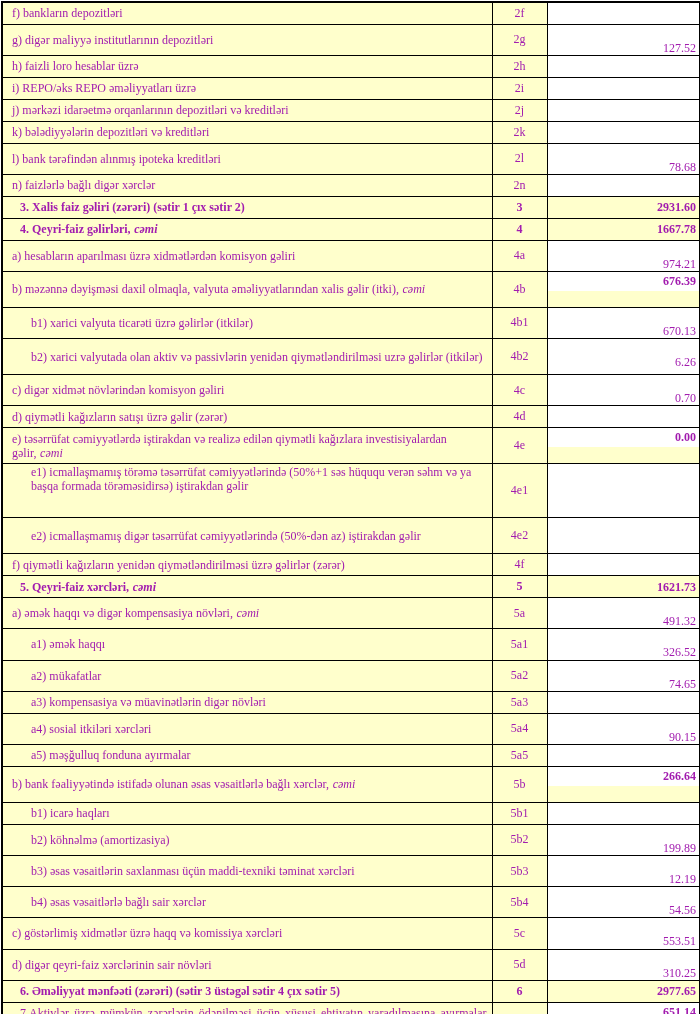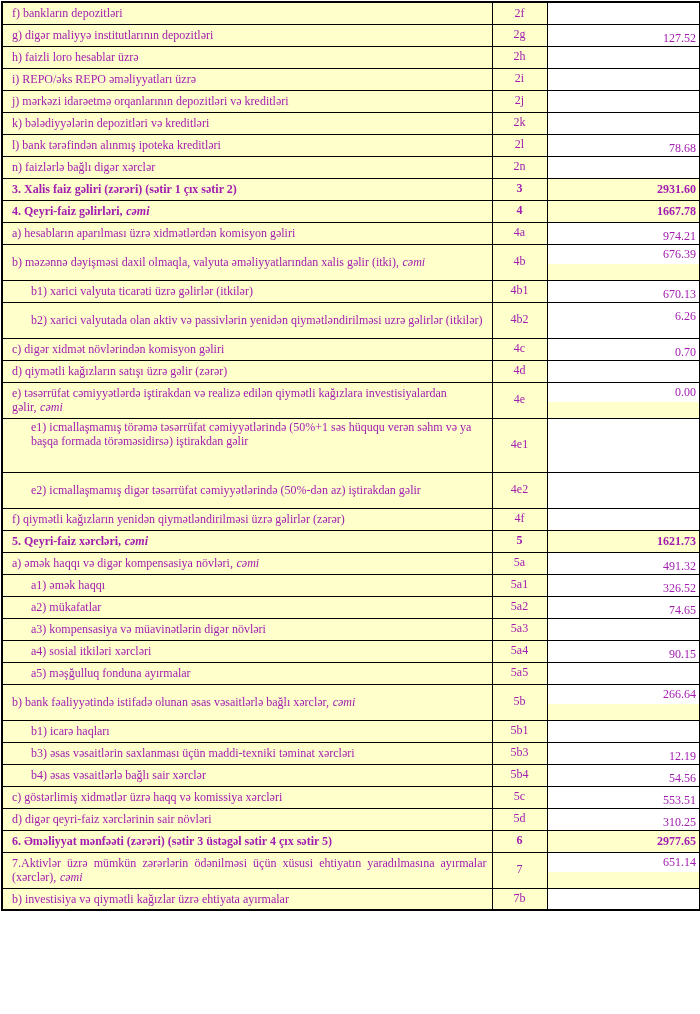--- a/index.html
+++ b/index.html
@@ -14,35 +14,35 @@
     font-size: 12px;
     color: #a21caf;
   }
   td { border: 1px solid #000; padding: 0; overflow: hidden; }
   .lbl {
     background: #FFFFCC;
     vertical-align: middle;
     line-height: 1.18;
     padding-top: 1px; padding-bottom: 1px; padding-right: 5px;
   }
-  .ind0 { padding-left: 9px; }
+  .ind0 { padding-left: 17px; }
   .ind1 { padding-left: 9px; }
   .ind2 { padding-left: 28px; }
   .vtop { vertical-align: top; }
   .justify { text-align: justify; }
   .code {
     background: #FFFFCC;
     text-align: center;
     vertical-align: middle;
     line-height: 1.1;
   }
   .val { text-align: right; padding-right: 3px; line-height: 1.18; }
-  .val.white { background: #ffffff; vertical-align: top; padding-top: 6px; }
+  .val.white { background: #ffffff; vertical-align: top; padding-top: 16px; }
   .val.yellow { background: #FFFFCC; vertical-align: middle; }
-  .val.strip { background: #FFFFCC; vertical-align: top; padding: 0; }
+  .val.strip { background: #FFFFCC; vertical-align: top; padding: 0; font-weight: bold; }
   .stripbox {
     background: #ffffff;
     height: 19px;
     line-height: 19px;
     text-align: right;
     padding-right: 3px;
   }
   tr.total .lbl, tr.total .code, tr.total .val { font-weight: bold; }
   .it { font-style: italic; margin-left: 0.3em; }
   .h-s { height: 22px; }
@@ -204,20 +204,25 @@
         <td class="val strip">
           <div class="stripbox">266.64</div>
         </td>
       </tr>
       <tr class="h-s">
         <td class="lbl ind2"><span>b1) icarə haqları</span></td>
         <td class="code">5b1</td>
         <td class="val white"></td>
       </tr>
       <tr class="h-s">
+        <td class="lbl ind2"><span>b2) köhnəlmə (amortizasiya)</span></td>
+        <td class="code">5b2</td>
+        <td class="val white">199.89</td>
+      </tr>
+      <tr class="h-s">
         <td class="lbl ind2"><span>b3) əsas vəsaitlərin saxlanması üçün maddi-texniki təminat xərcləri</span></td>
         <td class="code">5b3</td>
         <td class="val white">12.19</td>
       </tr>
       <tr class="h-s">
         <td class="lbl ind2"><span>b4) əsas vəsaitlərlə bağlı sair xərclər</span></td>
         <td class="code">5b4</td>
         <td class="val white">54.56</td>
       </tr>
       <tr class="h-s">

